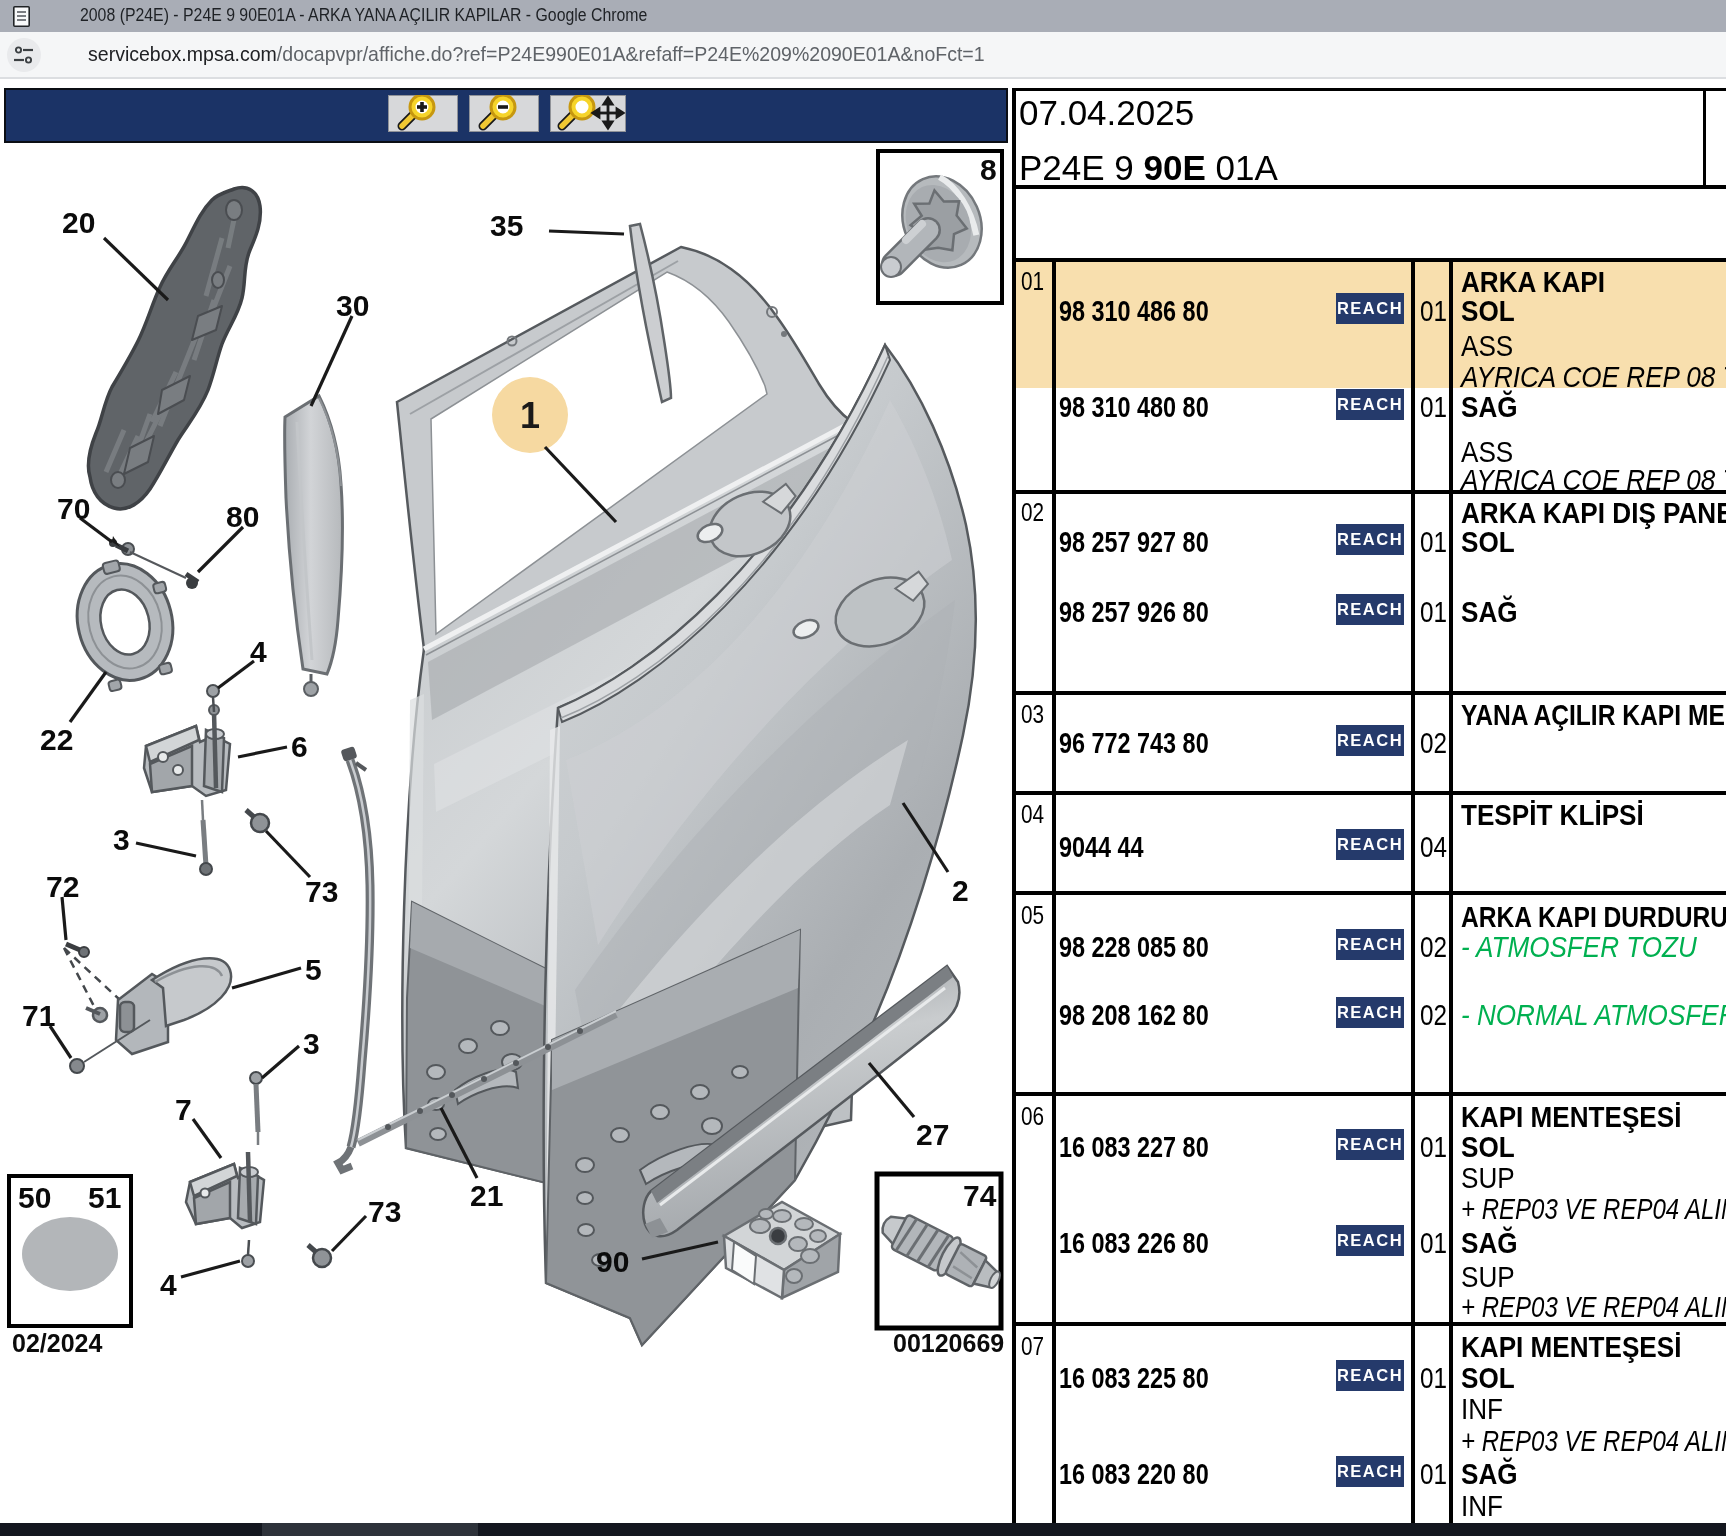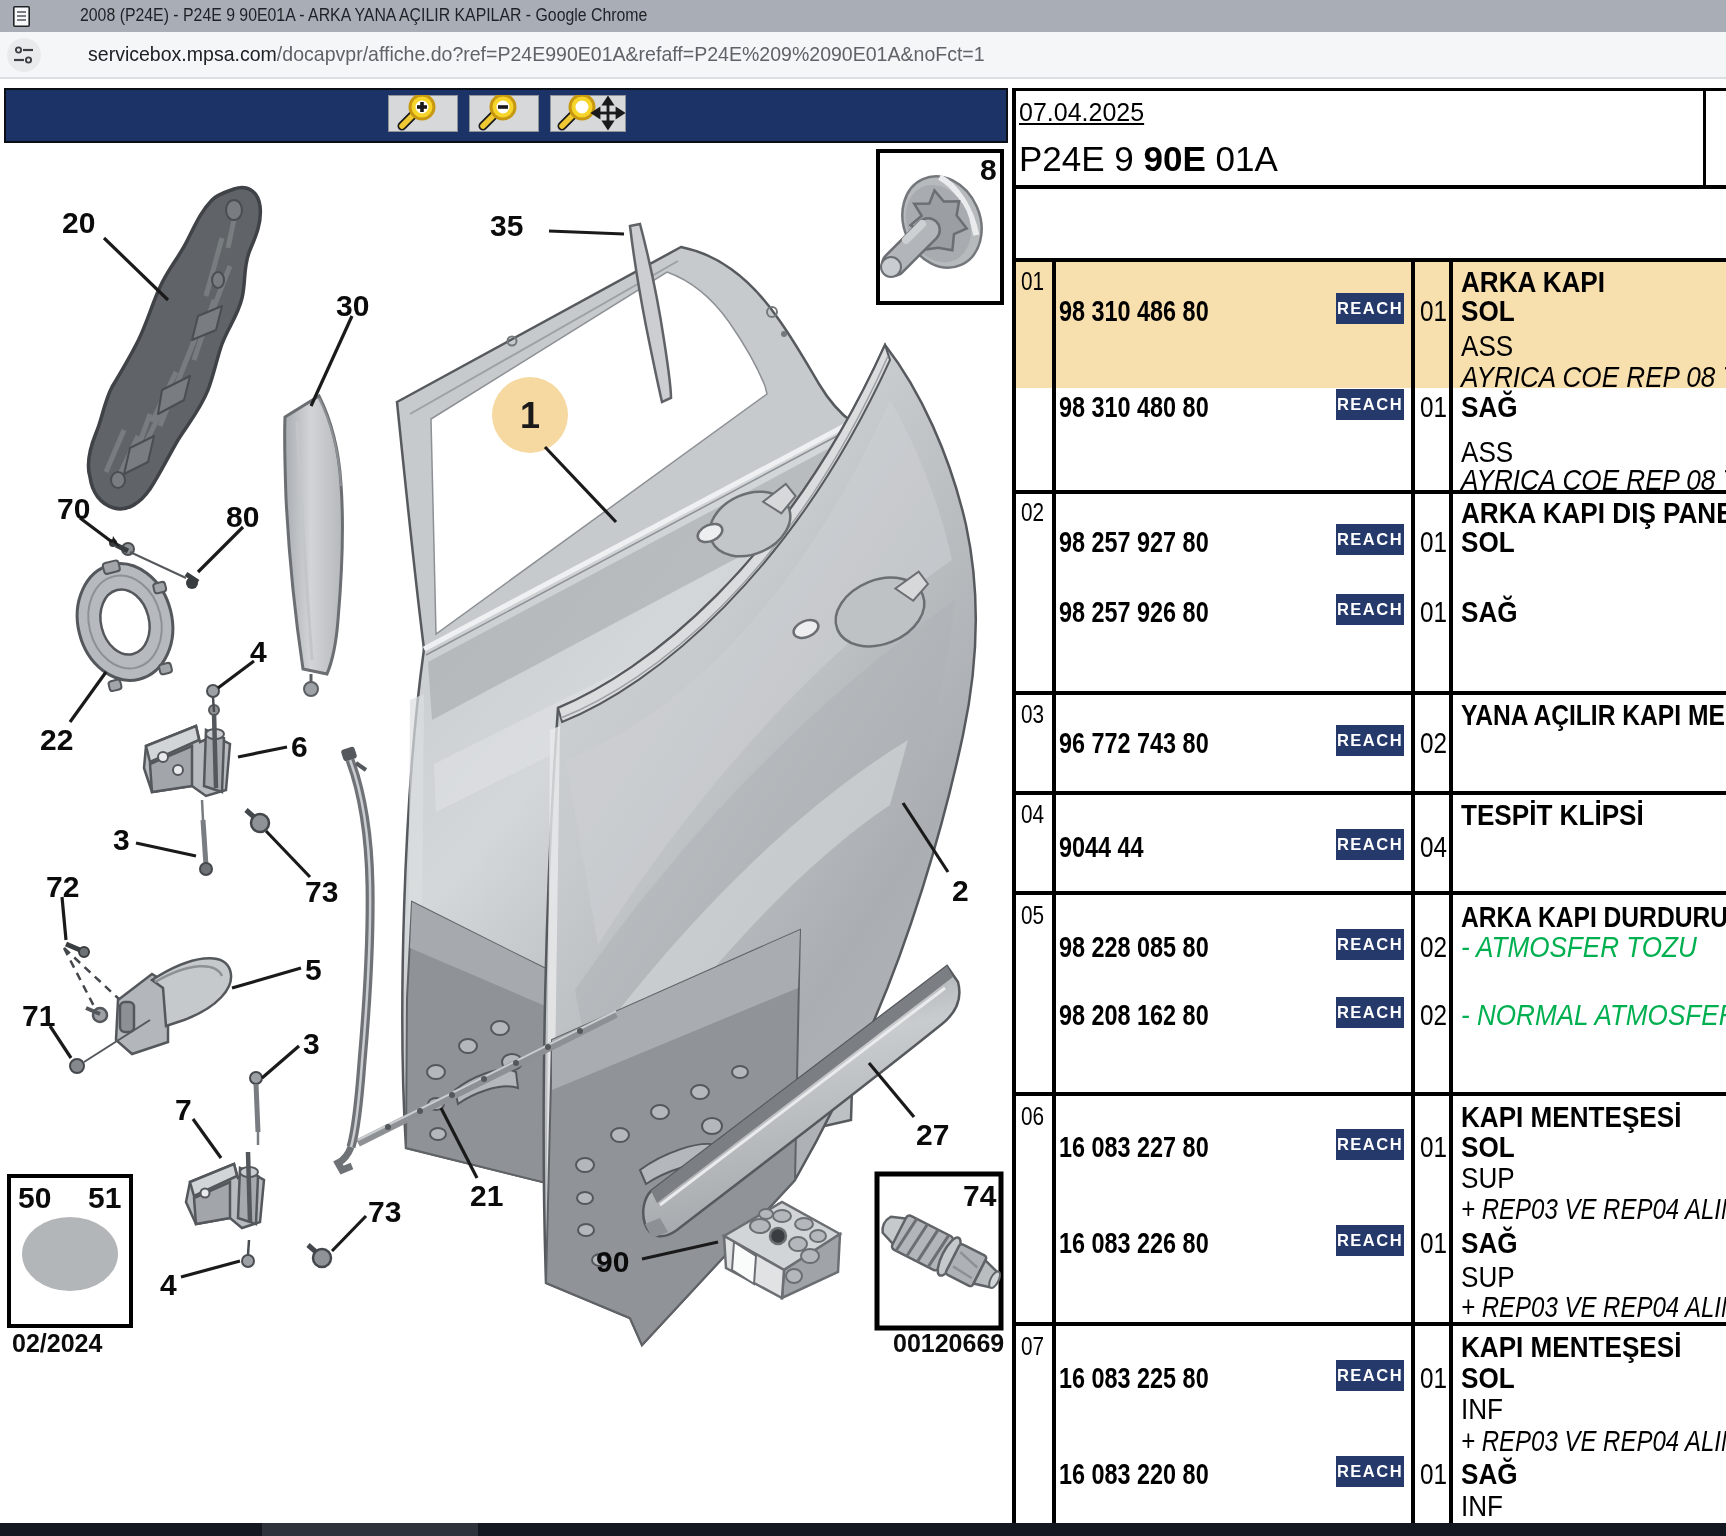--- a/index.html
+++ b/index.html
@@ -78,22 +78,22 @@
    <line x1="58" y1="8" x2="58" y2="28"></line>
           <line x1="48" y1="18" x2="68" y2="18"></line>
    <path d="M58,3 L54,9 L62,9 Z"></path>
           <path d="M58,33 L54,27 L62,27 Z"></path>
    <path d="M43,18 L49,14 L49,22 Z"></path>
           <path d="M73,18 L67,14 L67,22 Z"></path>
   </g>
  </g>
 </svg>
 
-<div class="t" style="left:1019px;top:97px;font-size:25px;text-decoration:underline;">07.04.2025</div>
-<div class="t" style="left:1019px;top:143px;font-size:35px;">P24E 9 <span class="b">90E</span> 01A</div>
+<div class="t" style="left:1019px;top:97px;font-size:35px;">07.04.2025</div>
+<div class="t" style="left:1019px;top:152px;font-size:35px;">P24E 9 <span class="b">90E</span> 01A</div>
 <div class="orange" style="left:1014px;top:262px;width:712px;height:126px;"></div>
 <div class="blk" style="left:1012px;top:88px;width:714px;height:3px;"></div>
 <div class="blk" style="left:1012px;top:185px;width:714px;height:4px;"></div>
 <div class="blk" style="left:1012px;top:258px;width:714px;height:4px;"></div>
 <div class="blk" style="left:1012px;top:490px;width:714px;height:4px;"></div>
 <div class="blk" style="left:1012px;top:691px;width:714px;height:4px;"></div>
 <div class="blk" style="left:1012px;top:791px;width:714px;height:4px;"></div>
 <div class="blk" style="left:1012px;top:891px;width:714px;height:4px;"></div>
 <div class="blk" style="left:1012px;top:1092px;width:714px;height:4px;"></div>
 <div class="blk" style="left:1012px;top:1322px;width:714px;height:4px;"></div>

